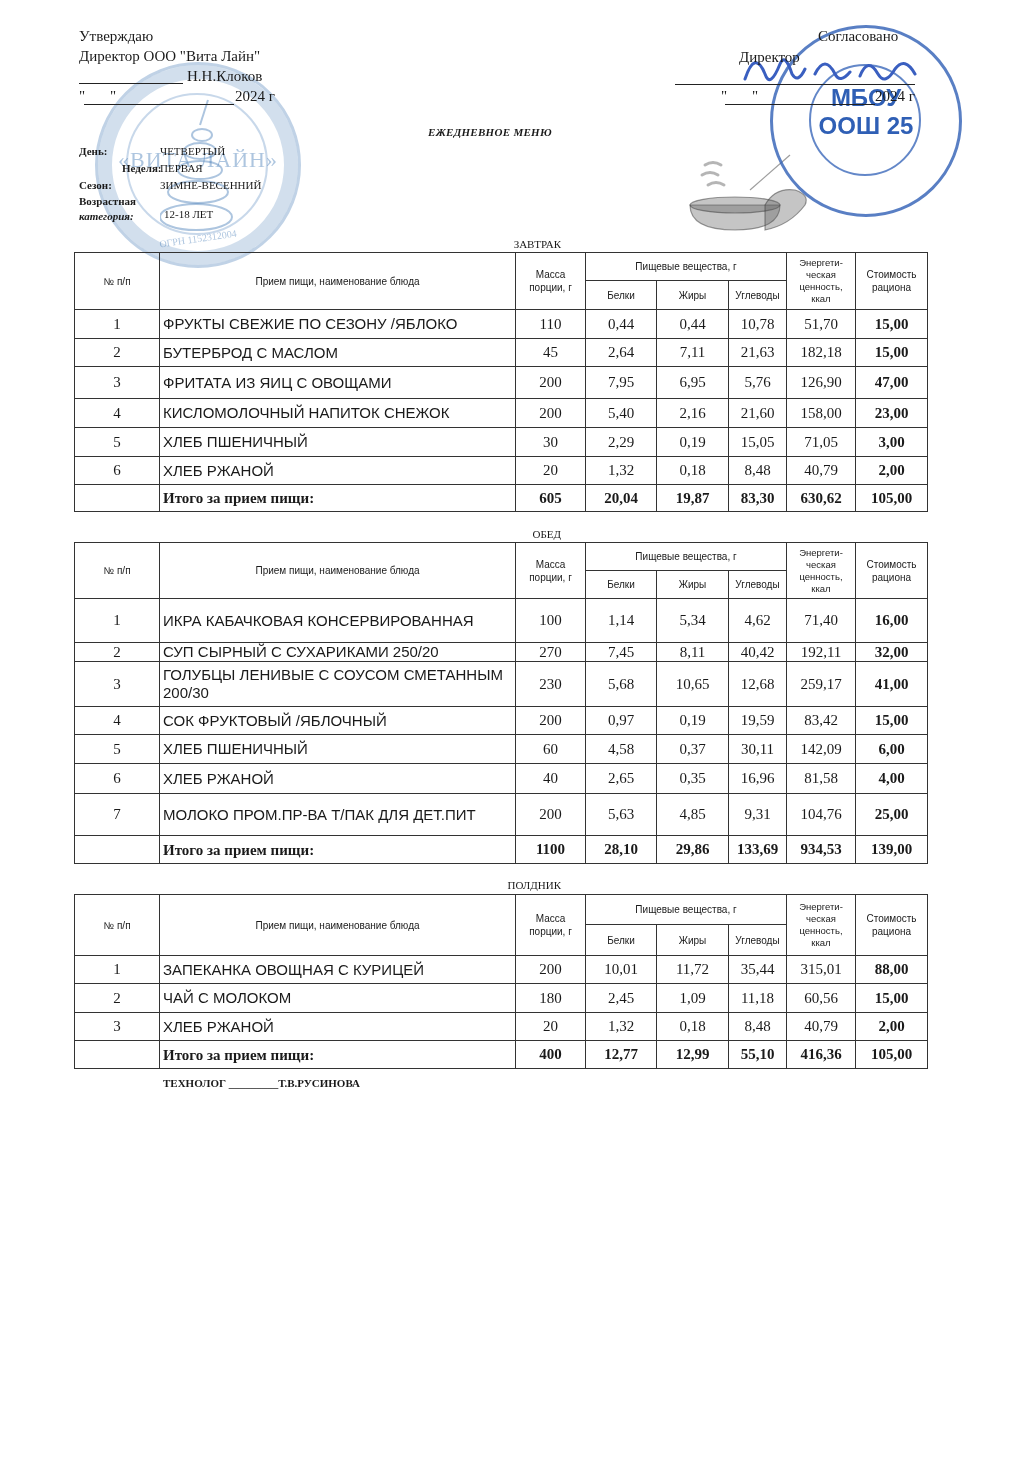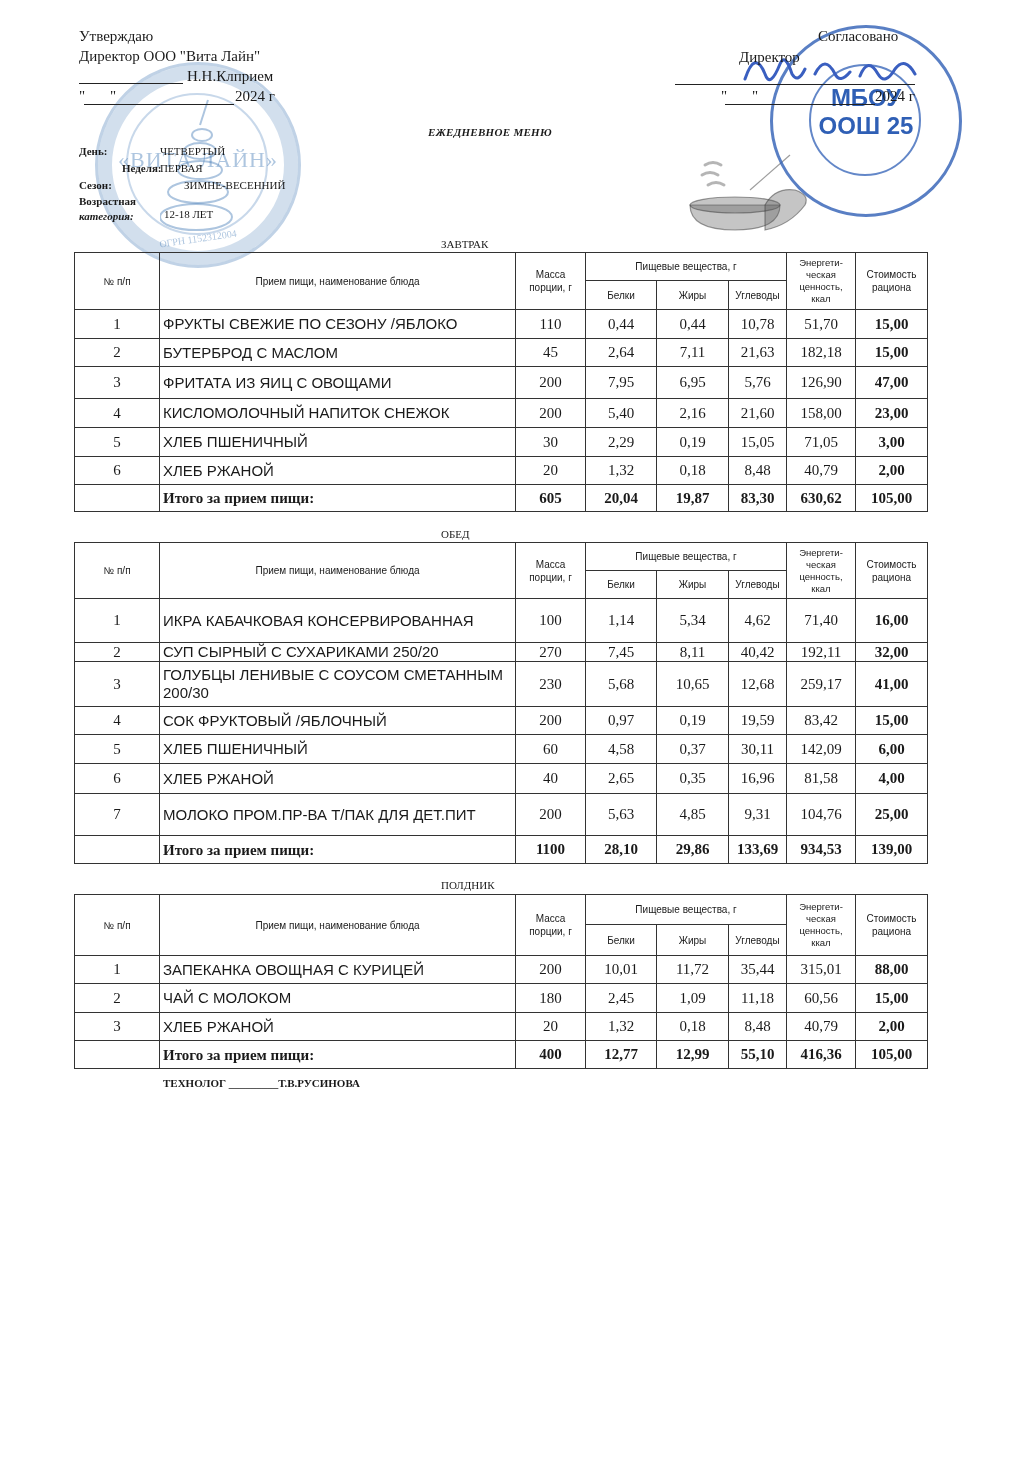--- a/index.html
+++ b/index.html
@@ -4,21 +4,21 @@
 <style>
   html, body { margin:0; padding:0; background:#fff; }
   body { width:1024px; height:1457px; position:relative; overflow:hidden;
          font-family:"Liberation Serif", serif; color:#1a1a1a; }
   .abs { position:absolute; }
   .hdr-text { font-size:15px; line-height:20px; white-space:nowrap; }
   .small-b { font-family:"Liberation Serif", serif; font-weight:bold; font-size:11px; white-space:nowrap; }
   .meta-lbl { font-weight:bold; font-size:11px; }
   .meta-val { font-size:11px; }
   .title { font-weight:bold; font-size:11px; letter-spacing:0.3px; }
-  .sec-title { font-size:11px; text-align:left; width:120px; }
+  .sec-title { font-size:11px; text-align:right; width:120px; }
   table.menu { position:absolute; border-collapse:collapse; table-layout:fixed; left:74px; width:853px; }
   table.menu td, table.menu th { border:1px solid #333; padding:0; text-align:center; vertical-align:middle; overflow:hidden; }
   table.menu th { font-weight:normal; font-size:10px; line-height:13px; font-family:"Liberation Sans", sans-serif; }
   table.menu th.hn { font-size:9.5px; }
   td.num { font-size:15px; font-family:"Liberation Serif", serif; }
   td.name { text-align:left !important; padding-left:3px !important; font-size:15px; line-height:18px; font-family:"Liberation Sans", sans-serif; }
   td.val { font-size:15px; font-family:"Liberation Serif", serif; }
   td.cost { font-weight:bold; font-size:15px; }
   tr.total td { font-weight:bold; font-size:15px; }
   tr.total td.name { font-family:"Liberation Serif", serif; }
@@ -62,42 +62,42 @@
   <div class="abs" style="left:0; top:56px; width:186px; text-align:center; font-family:'Liberation Sans', sans-serif; font-size:24px; color:#2f5fb5;">МБОУ</div>
   <div class="abs" style="left:0; top:84px; width:186px; text-align:center; font-family:'Liberation Sans', sans-serif; font-size:24px; color:#2f5fb5;">ООШ 25</div>
 </div>
 <svg class="abs" style="left:740px; top:44px;" width="190" height="50" viewBox="0 0 190 50">
   <path d="M5 35 Q15 5 25 30 Q30 45 40 20 Q45 8 52 30 Q58 40 65 25 M75 30 Q85 10 95 30 Q100 40 110 28 M120 32 Q128 12 138 30 Q145 42 155 25 Q165 12 175 30" fill="none" stroke="#3a5fc0" stroke-width="3" stroke-linecap="round"></path>
 </svg>
 
 <div class="abs hdr-text" style="left:79px; top:26px;">Утверждаю</div>
 <div class="abs hdr-text" style="left:79px; top:46px;">Директор ООО "Вита Лайн"</div>
 <div class="line" style="left:79px; top:83px; width:104px;"></div>
-<div class="abs hdr-text" style="left:187px; top:66px;">Н.Н.Кл­прием</div>
+<div class="abs hdr-text" style="left:187px; top:66px;">Н.Н.Кл­оков</div>
 <div class="abs hdr-text" style="left:79px; top:86px;">"</div>
 <div class="abs hdr-text" style="left:110px; top:86px;">"</div>
 <div class="line" style="left:84px; top:104px; width:150px;"></div>
 <div class="abs hdr-text" style="left:235px; top:86px;">2024 г</div>
 
 <div class="abs hdr-text" style="left:818px; top:26px;">Согласовано</div>
 <div class="abs hdr-text" style="left:739px; top:47px;">Директор</div>
 <div class="line" style="left:675px; top:84px; width:240px;"></div>
 <div class="abs hdr-text" style="left:721px; top:86px;">"</div>
 <div class="abs hdr-text" style="left:752px; top:86px;">"</div>
 <div class="line" style="left:725px; top:104px; width:150px;"></div>
 <div class="abs hdr-text" style="left:875px; top:86px;">2024 г</div>
 
 <div class="abs title" style="left:428px; top:126px;font-style:italic;">ЕЖЕДНЕВНОЕ МЕНЮ</div>
 
 <div class="abs meta-lbl" style="left:79px; top:145px;">День:</div>
 <div class="abs meta-val" style="left:160px; top:145px;">ЧЕТВЕРТЫЙ</div>
 <div class="abs meta-lbl" style="left:79px; top:162px;margin-left:43px;">Неделя:</div>
 <div class="abs meta-val" style="left:160px; top:162px;">ПЕРВАЯ</div>
 <div class="abs meta-lbl" style="left:79px; top:179px;">Сезон:</div>
-<div class="abs meta-val" style="left:160px; top:179px;margin-left:24px;">ЗИМНЕ-ВЕСЕННИЙ</div>
+<div class="abs meta-val" style="left:160px; top:179px;">ЗИМНЕ-ВЕСЕННИЙ</div>
 <div class="abs meta-lbl" style="left:79px; top:195px;">Возрастная</div>
 <div class="abs meta-lbl" style="left:79px; top:210px;font-style:italic;">категория:</div>
 <div class="abs meta-val" style="left:164px; top:208px;">12-18 ЛЕТ</div>
 
 <div class="abs sec-title" style="left:441px; top:238px;">ЗАВТРАК</div>
 <div class="abs sec-title" style="left:441px; top:528px;">ОБЕД</div>
 <div class="abs sec-title" style="left:441px; top:879px;">ПОЛДНИК</div>
 
 <table class="menu" style="top:252px;">
     <colgroup>

